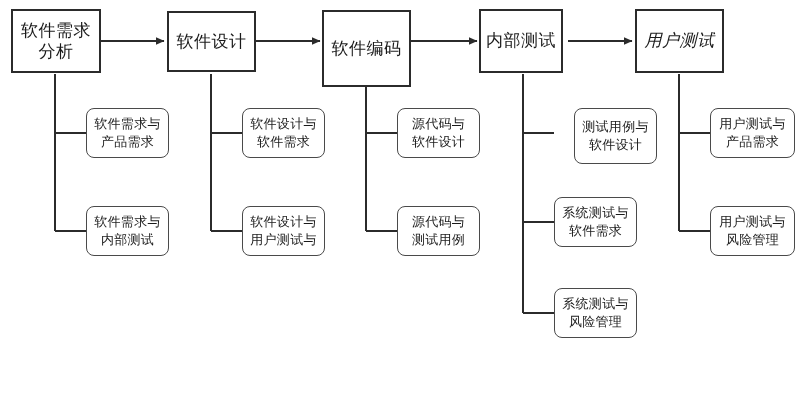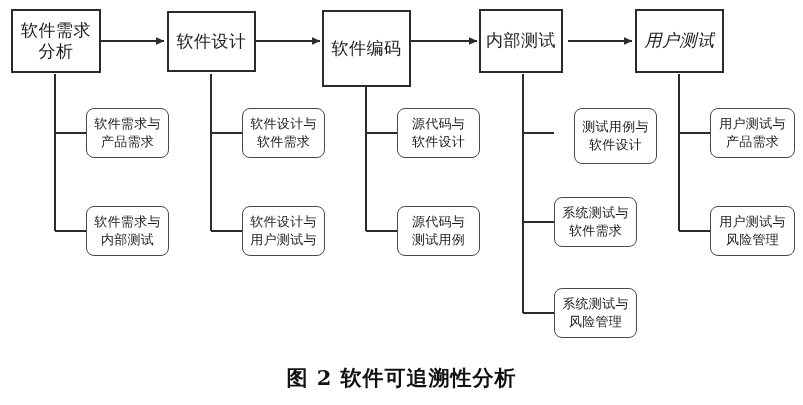--- a/index.html
+++ b/index.html
@@ -156,14 +156,13 @@
   </div>
   <div class="sub-box" style="left:710px; top:108px; width:85px; height:50px;">
     <span class="line">用户测试与</span>
     <span class="line">产品需求</span>
   </div>
   <div class="sub-box" style="left:710px; top:206px; width:85px; height:50px;">
     <span class="line">用户测试与</span>
     <span class="line">风险管理</span>
   </div>
 
-  <div id="caption">图 2  软件可追溯性分析</div>
 </div>
 
 </body></html>

